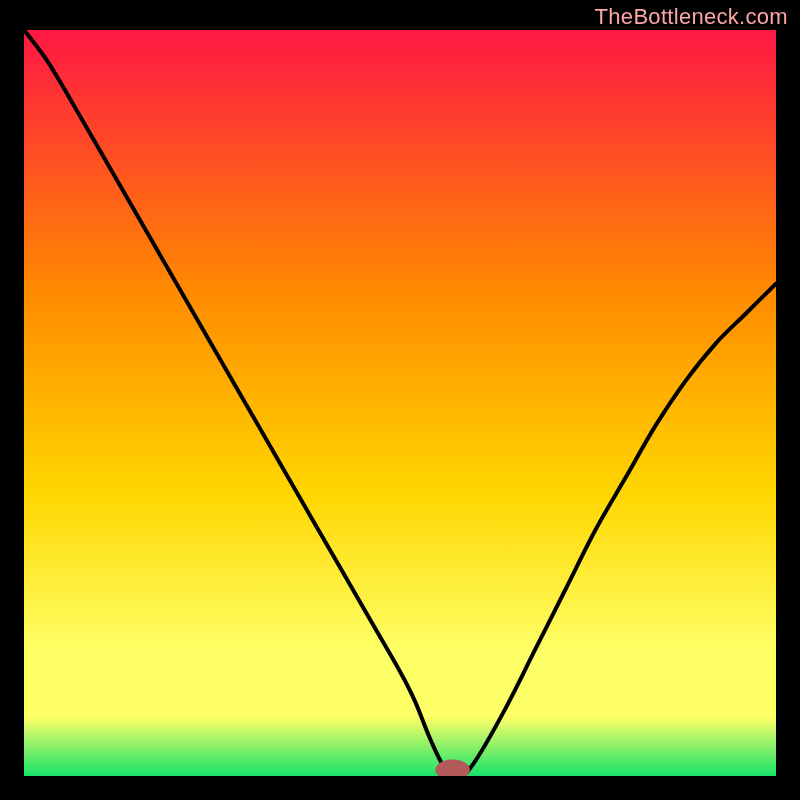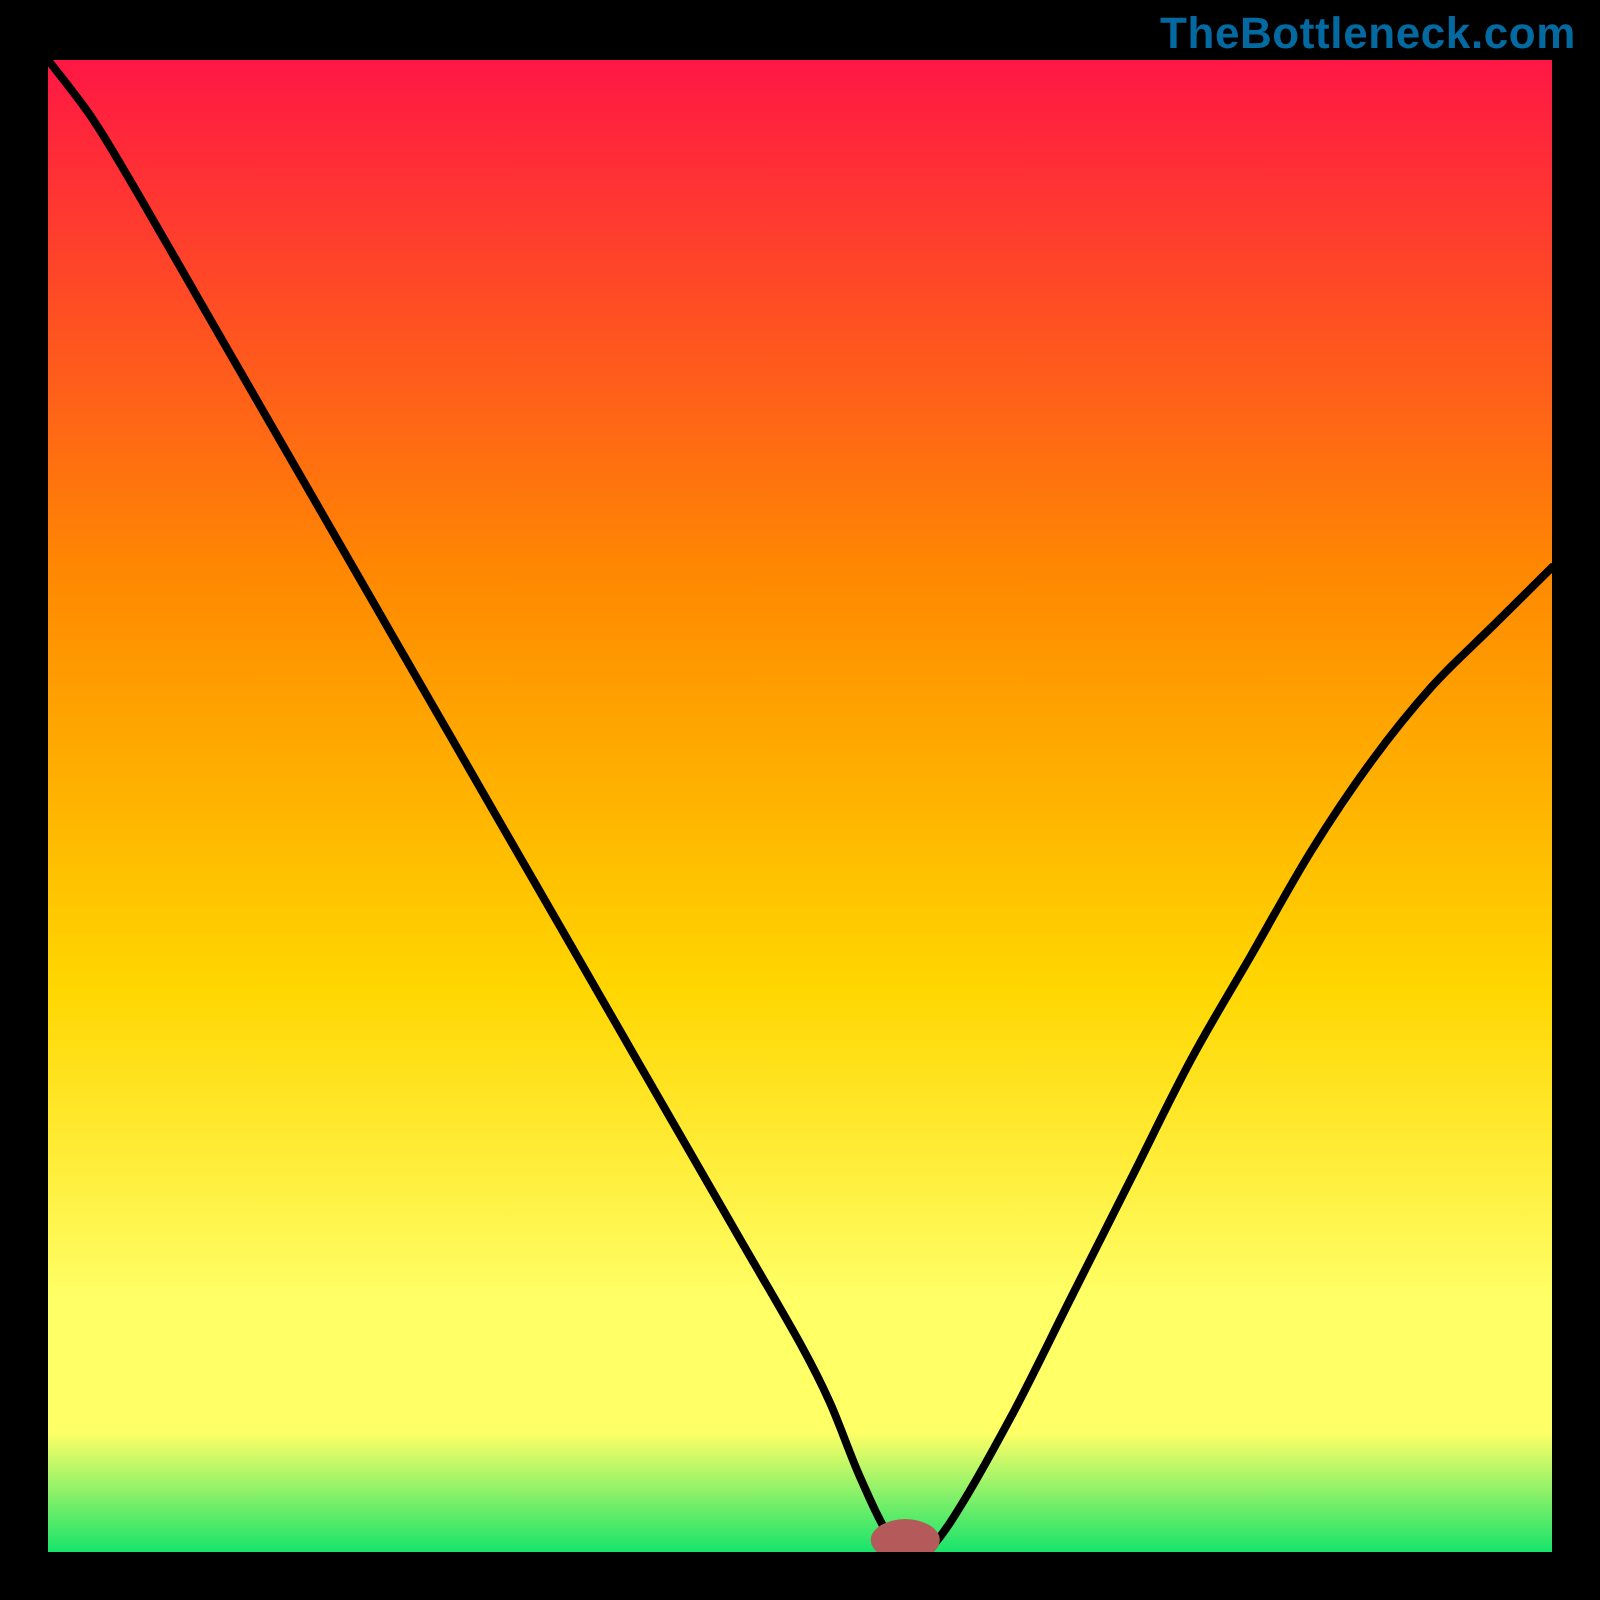--- a/index.html
+++ b/index.html
@@ -14,23 +14,23 @@
   .frame {
     position: relative;
     width: 800px;
     height: 800px;
     background: #000;
   }
   .watermark {
     position: absolute;
     top: 4px;
     right: 12px;
-    color: #0369a1;
+    color: #fca5a5;
     font-size: 22px;
-    font-weight: 700;
+    font-weight: 400;
     letter-spacing: 0.3px;
     user-select: none;
   }
   .plot {
     position: absolute;
     left: 24px;
     top: 30px;
     width: 752px;
     height: 746px;
     background: #000;

